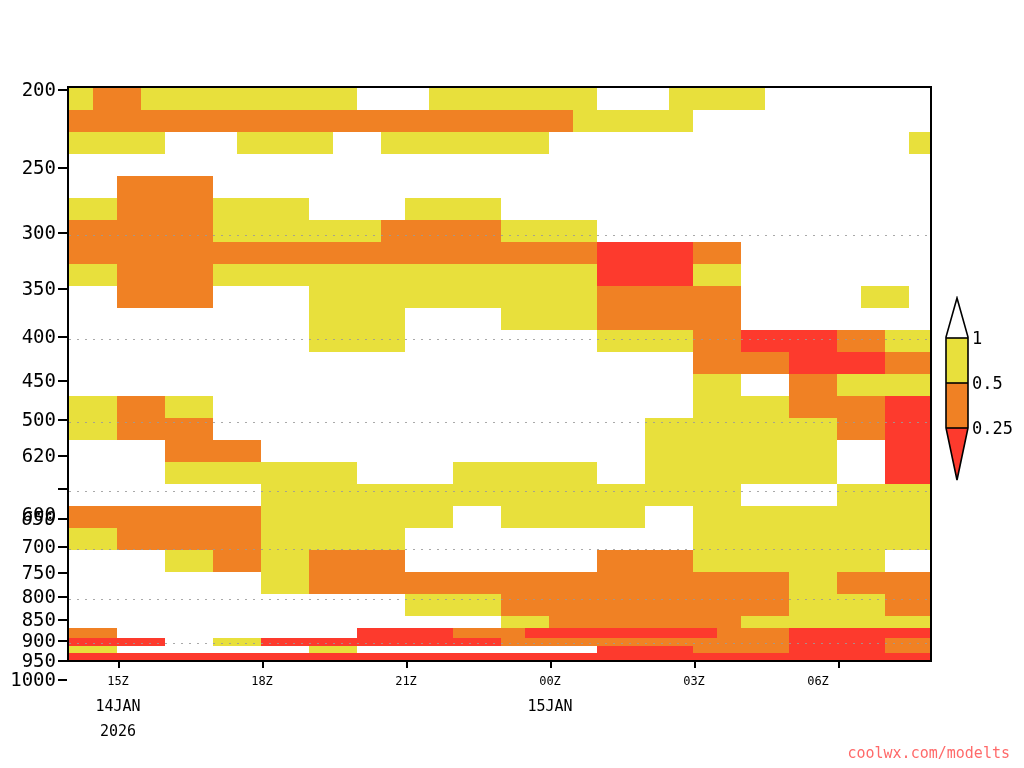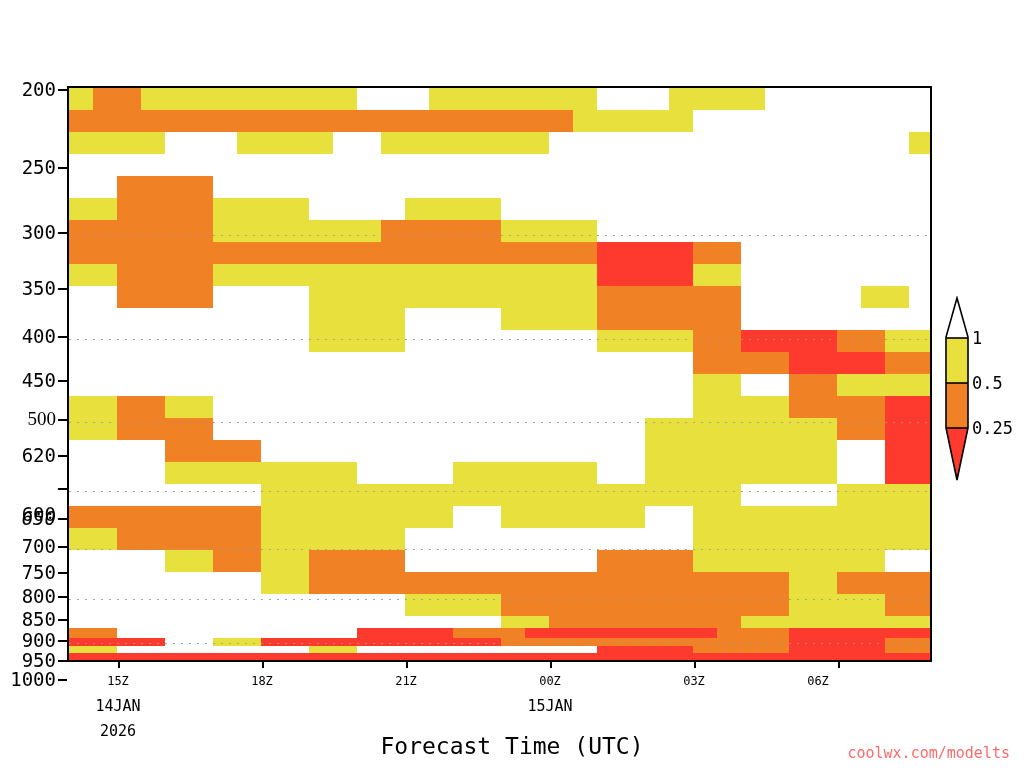--- a/index.html
+++ b/index.html
@@ -227,21 +227,21 @@
       <div class="ytick-label" style="right: 968px; top: 156px; text-align: center;">250</div>
       <div class="ytick-mark" style="left: 58px; top: 167px;"></div>
       <div class="ytick-label" style="right: 968px; top: 221px;">300</div>
       <div class="ytick-mark" style="left: 58px; top: 232px;"></div>
       <div class="ytick-label" style="right: 968px; top: 277px;">350</div>
       <div class="ytick-mark" style="left: 58px; top: 288px;"></div>
       <div class="ytick-label" style="right: 968px; top: 325px;">400</div>
       <div class="ytick-mark" style="left: 58px; top: 336px;"></div>
       <div class="ytick-label" style="right: 968px; top: 369px;">450</div>
       <div class="ytick-mark" style="left: 58px; top: 380px;"></div>
-      <div class="ytick-label" style="right: 968px; top: 408px; font-family: Liberation Serif, serif;">500</div>
+      <div class="ytick-label" style="right: 968px; top: 408px;">500</div>
       <div class="ytick-mark" style="left: 58px; top: 419px;"></div>
       <div class="ytick-label" style="right: 968px; top: 444px;">620</div>
       <div class="ytick-mark" style="left: 58px; top: 455px;"></div>
       <div class="ytick-label" style="right: 968px; top: 503px;">600</div>
       <div class="ytick-mark" style="left: 58px; top: 488px;"></div>
       <div class="ytick-label" style="right: 968px; top: 507px; font-style: italic;">650</div>
       <div class="ytick-mark" style="left: 58px; top: 518px;"></div>
       <div class="ytick-label" style="right: 968px; top: 535px;">700</div>
       <div class="ytick-mark" style="left: 58px; top: 546px;"></div>
       <div class="ytick-label" style="right: 968px; top: 561px;">750</div>
@@ -268,21 +268,20 @@
       <div class="xtick-label" style="left: 366px; top: 674px; width: 80px;">21Z</div>
       <div class="xtick-mark" style="left: 550px; top: 660px;"></div>
       <div class="xtick-label" style="left: 510px; top: 674px; width: 80px;">00Z</div>
       <div class="xdate-label" style="left: 505px; top: 697px; width: 90px;">15JAN</div>
       <div class="xtick-mark" style="left: 694px; top: 660px;"></div>
       <div class="xtick-label" style="left: 654px; top: 674px; width: 80px;">03Z</div>
       <div class="xtick-mark" style="left: 838px; top: 660px;"></div>
       <div class="xtick-label" style="left: 778px; top: 674px; width: 80px;">06Z</div>
     </div>
 
-  <div id="xaxis-title">Forecast Time (UTC)</div>
   <div id="watermark">coolwx.com/modelts</div>
 
   <div id="colorbar">
     <svg width="86" height="186" viewBox="0 0 86 186">
       <polygon id="cb-top" points="19,42 8,42 8,41 19,2 30,41 30,42" fill="#ffffff"></polygon>
       <rect id="cb-high" x="8" y="42" width="22" height="45" fill="#e8e03c"></rect>
       <rect id="cb-mid" x="8" y="87" width="22" height="45" fill="#f08124"></rect>
       <polygon id="cb-low" points="8,132 30,132 19,184" fill="#fd3a2d"></polygon>
       <g fill="none" stroke="#000" stroke-width="1.6">
         <path d="M19,2 L30,41 L30,132 L19,184 L8,132 L8,41 Z"></path>

